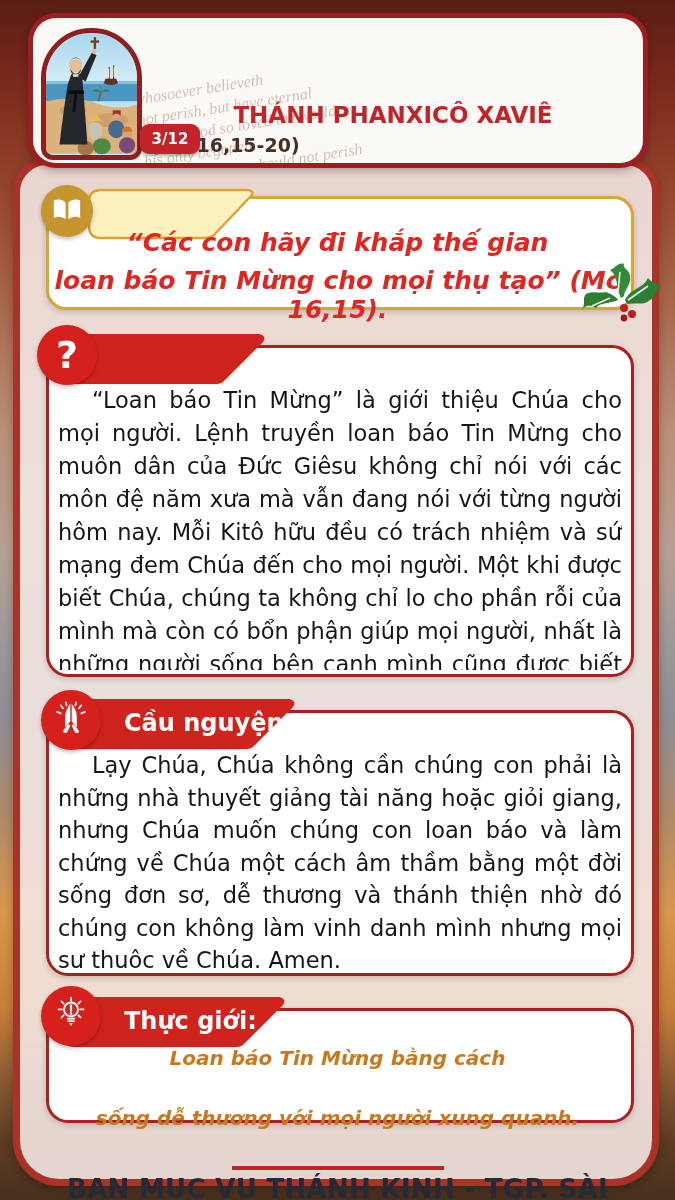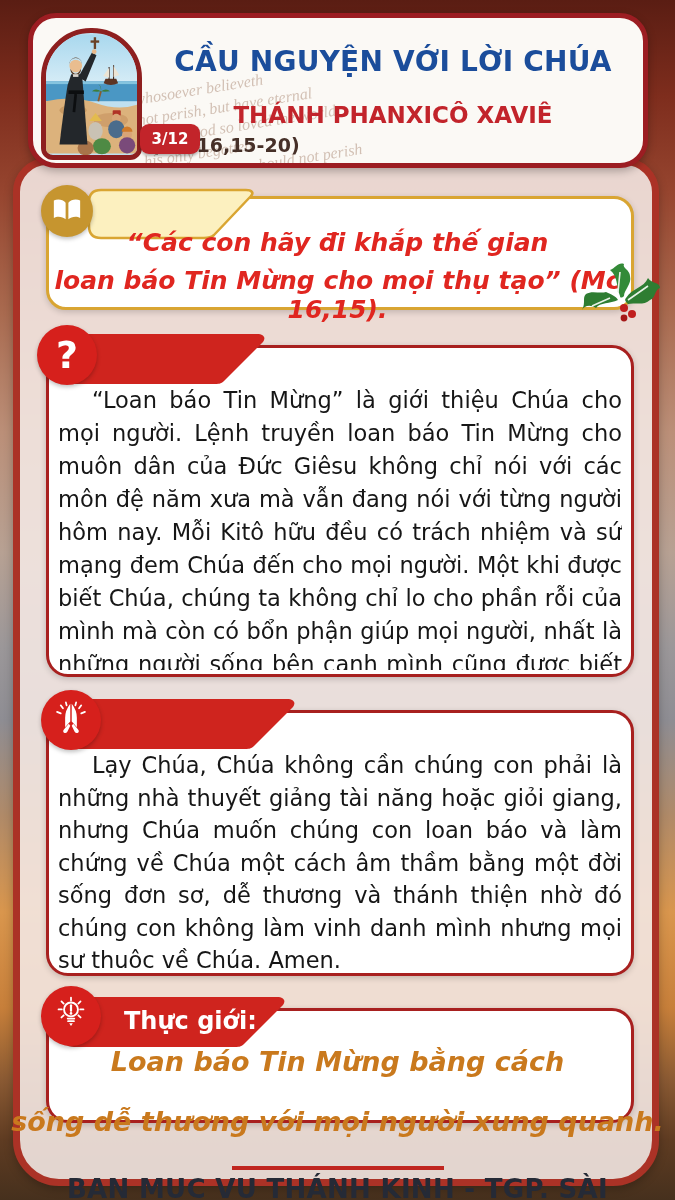--- a/index.html
+++ b/index.html
@@ -63,21 +63,21 @@
   .circle.gold-c{background:#c6952f;width:52px;height:52px;}
   .circle.red-c{background:#d6201c;width:60px;height:60px;}
   .qmark{color:#fff;font-size:38px;font-weight:bold;font-family:"DejaVu Sans",sans-serif;}
   .quote{left:14px;right:14px;text-align:center;color:#e02620;
     font-size:25px;font-weight:bold;font-style:italic;z-index:3;}
   .body-text{position:absolute;left:9px;right:9px;top:36px;bottom:4px;
     overflow:hidden;text-align:justify;color:#161616;
     font-size:22.5px;line-height:33px;text-indent:34px;}
   .body-text.prayer{line-height:32.5px;}
   .practice-line{left:10px;right:10px;text-align:center;color:#c9791d;
-    font-size:27px;font-weight:bold;font-style:italic;z-index:3;}
+    font-size:20px;font-weight:bold;font-style:italic;z-index:3;}
   
   .footer-text{left:30px;right:30px;top:1130px;text-align:center;
     color:#252a36;font-size:26px;font-weight:bold;letter-spacing:0.3px;z-index:3;margin-top:44px;}
   .footer-line{top:1166px;left:50%;margin-left:-106px;width:212px;height:4px;
     background:#c02620;z-index:3;}
   .holly{z-index:6;}
 </style>
 </head>
 <body>
 
@@ -87,21 +87,20 @@
   <div class="abs watermark">
     <div>whosoever believeth</div>
     <div>not perish, but have eternal</div>
     <div>16 For God so loved the world</div>
     <div>his only begotten</div>
     <div>believeth in him should not perish</div>
     <div>everlasting life.</div>
     <div>God sent not his Son</div>
     <div>in the world</div>
   </div>
-  <div class="abs hdr-title">CẦU NGUYỆN VỚI LỜI CHÚA</div>
   <div class="abs hdr-saint">THÁNH PHANXICÔ XAVIÊ</div>
   <div class="abs hdr-ref">(Mc 16,15-20)</div>
 </div>
 
 <div class="abs photo">
   <svg width="91" height="122" viewBox="0 0 101 132">
     <defs>
       <linearGradient id="sky" x1="0" y1="0" x2="0" y2="1">
         <stop offset="0" stop-color="#a9d8ee"></stop>
           <stop offset="1" stop-color="#e3f2f9"></stop>
@@ -186,20 +185,21 @@
   <span class="qmark">?</span>
 </div>
 
 <div class="abs card red" style="left:46px;top:710px;width:588px;height:266px;">
   <div class="body-text prayer">Lạy Chúa, Chúa không cần chúng con phải là những nhà thuyết giảng tài năng hoặc giỏi giang, nhưng Chúa muốn chúng con loan báo và làm chứng về Chúa một cách âm thầm bằng một đời sống đơn sơ, dễ thương và thánh thiện nhờ đó chúng con không làm vinh danh mình nhưng mọi sự thuộc về Chúa. Amen.</div>
 </div>
 <div class="abs tab" style="left:58px;top:698px;width:240px;">
   <svg width="240" height="52" viewBox="0 0 240 52">
     <path d="M16 1 H229 C236 1 238 5 235 9 L196 48 C193 51 190 51 186 51 H16 C8 51 4 47 4 39 V13 C4 5 8 1 16 1 Z" fill="#cf241e"></path>
   </svg>
+  <div class="tab-label red-t">Cầu nguyện:</div>
 </div>
 <div class="abs circle red-c" style="left:41px;top:690px;">
   <svg width="44" height="44" viewBox="0 0 60 60">
     <path d="M29 8 Q22 17 22 27 L22 40 Q26 35 29 32 Z" fill="#fff"></path>
     <path d="M31 8 Q38 17 38 27 L38 40 Q34 35 31 32 Z" fill="#fff"></path>
     <path d="M22 41 L27 35 L29 38 L25 46 Q23 49 20 47 Q18 45 22 41 Z" fill="#fff"></path>
     <path d="M38 41 L33 35 L31 38 L35 46 Q37 49 40 47 Q42 45 38 41 Z" fill="#fff"></path>
     <g stroke="#fff" stroke-width="2.4" stroke-linecap="round">
       <line x1="16" y1="10" x2="19" y2="14"></line>
         <line x1="11" y1="19" x2="16" y2="21"></line>

